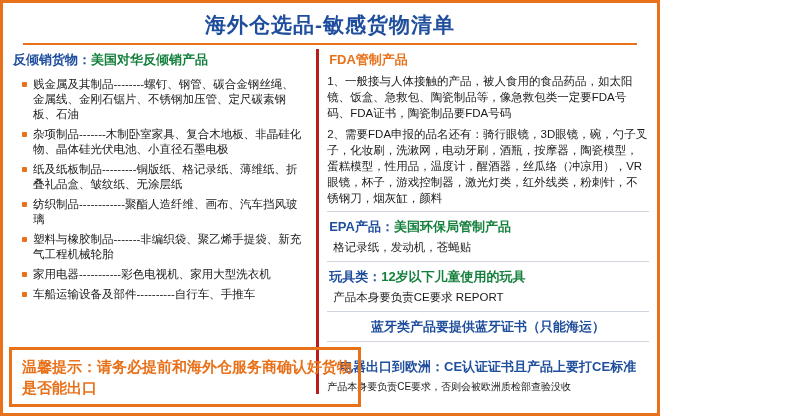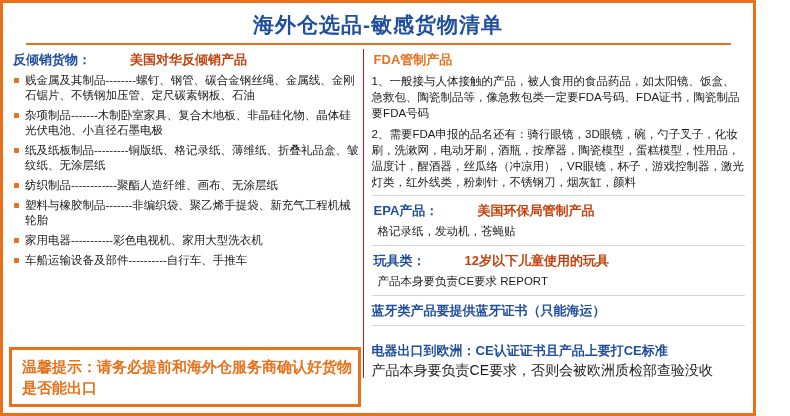--- a/index.html
+++ b/index.html
@@ -8,21 +8,21 @@
   }
   body {
     width: 790px;
     height: 416px;
     background: #ffffff;
     font-family: "Liberation Sans", sans-serif;
     overflow: hidden;
   }
   .page {
     position: relative;
-    width: 756px;
+    width: 660px;
     height: 416px;
     box-sizing: border-box;
     border: 3px solid #e8711a;
     background: #ffffff;
   }
   .title {
     text-align: center;
     color: #1f4e9c;
     font-size: 21px;
     font-weight: bold;
@@ -42,41 +42,40 @@
   }
   .col-left {
     width: 368px;
     box-sizing: border-box;
     padding-right: 4px;
   }
   .col-right {
     width: 400px;
     box-sizing: border-box;
     padding-left: 8px;
-    border-left: 1px solid #b91c1c;
+    border-left: 3px solid #b91c1c;
   }
   .sec-head {
     color: #1f4e9c;
     font-size: 13px;
     font-weight: bold;
     margin: 2px 0 4px 2px;
   }
   .sec-head .orange {
-    color: #c2410c;
-    margin-left: 39px;
+    color: #15803d;
   }
   .sec-head-orange {
     color: #e8711a;
     font-size: 13px;
     font-weight: bold;
     margin: 2px 0 4px 2px;
   }
   ul.bullets {
     list-style: none;
-    margin: 0;
+    margin: 8px;
     padding: 0;
   }
   ul.bullets > li {
     position: relative;
     padding-left: 14px;
     margin-bottom: 5px;
     font-size: 11.5px;
     line-height: 15px;
     color: #1a1a1a;
   }
@@ -120,23 +119,24 @@
     line-height: 21px;
   }
   .right-bottom {
     margin-top: 16px;
   }
   .blue-line {
     color: #1f4e9c;
     font-size: 13px;
     font-weight: bold;
     margin: 4px 0 3px 0;
+    text-align: center;
   }
   .last-note {
-    font-size: 14px;
+    font-size: 10px;
     line-height: 15px;
     color: #1a1a1a;
   }
 </style>
 </head>
 <body>
 
 <div class="page">
 
   <div class="title">海外仓选品-敏感货物清单</div>
@@ -146,21 +146,21 @@
 
     <div class="col-left">
       <div class="sec-head">
         <span>反倾销货物：</span><span class="orange">美国对华反倾销产品</span>
       </div>
 
       <ul class="bullets">
         <li>贱金属及其制品--------螺钉、钢管、碳合金钢丝绳、金属线、金刚石锯片、不锈钢加压管、定尺碳素钢板、石油</li>
         <li>杂项制品-------木制卧室家具、复合木地板、非晶硅化物、晶体硅光伏电池、小直径石墨电极</li>
         <li>纸及纸板制品---------铜版纸、格记录纸、薄维纸、折叠礼品盒、皱纹纸、无涂层纸</li>
-        <li>纺织制品------------聚酯人造纤维、画布、无涂层纸</li>
+        <li>纺织制品------------聚酯人造纤维、画布、汽车挡风玻璃</li>
         <li>塑料与橡胶制品-------非编织袋、聚乙烯手提袋、新充气工程机械轮胎</li>
         <li>家用电器-----------彩色电视机、家用大型洗衣机</li>
         <li>车船运输设备及部件----------自行车、手推车</li>
       </ul>
     </div>
 
     <div class="col-right">
       <div class="sec-head-orange">FDA管制产品</div>
       <div class="para">1、一般接与人体接触的产品，被人食用的食品药品，如太阳镜、饭盒、急救包、陶瓷制品等，像急救包类一定要FDA号码、FDA证书，陶瓷制品要FDA号码</div>
       <div class="para">2、需要FDA申报的品名还有：骑行眼镜，3D眼镜，碗，勺子叉子，化妆刷，洗漱网，电动牙刷，酒瓶，按摩器，陶瓷模型，蛋糕模型，性用品，温度计，醒酒器，丝瓜络（冲凉用），VR眼镜，杯子，游戏控制器，激光灯类，红外线类，粉刺针，不锈钢刀，烟灰缸，颜料</div>

